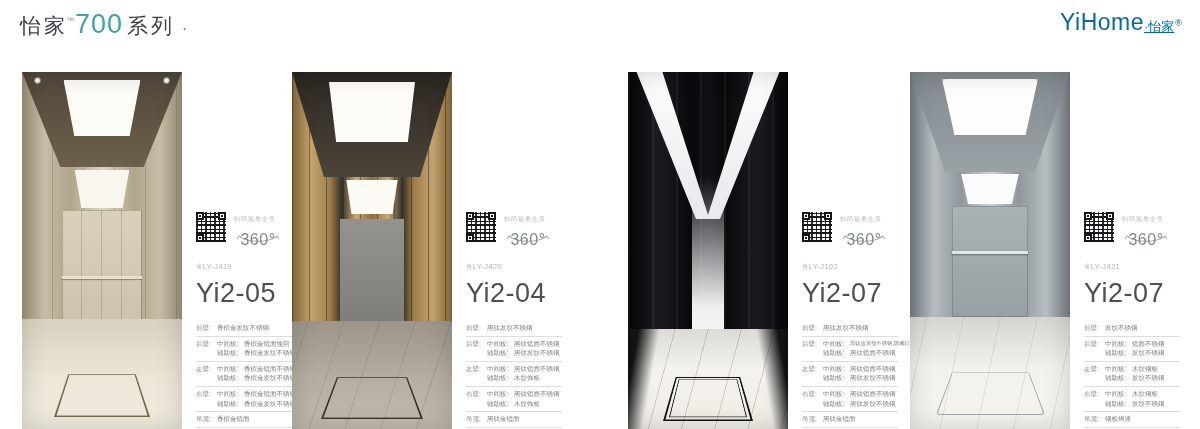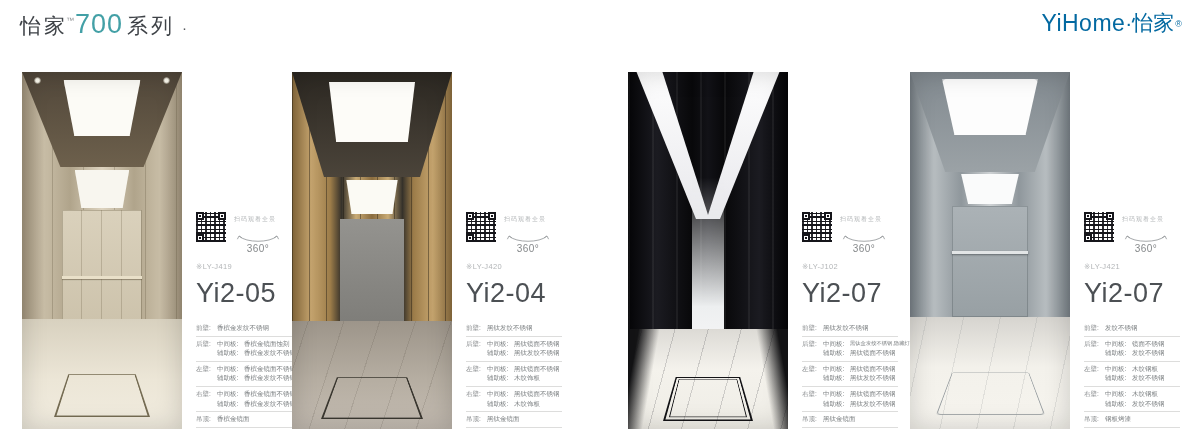--- a/index.html
+++ b/index.html
@@ -10,21 +10,21 @@
   .hdr{position:absolute;top:0;left:0;right:0;height:62px;display:flex;justify-content:space-between;
        align-items:flex-start;padding:9px 18px 0 20px;box-sizing:border-box;}
   .title{display:flex;align-items:baseline;white-space:nowrap;}
   .t-cn{font-size:21px;color:#3e4247;letter-spacing:3px;}
   .t-tm{font-size:8px;color:#8f9295;position:relative;top:-10px;margin:0 1px 0 -2px;}
   .t-num{font-size:27px;color:#43a0a6;letter-spacing:1px;margin-right:4px;}
   .t-dot{font-size:15px;color:#55585c;margin:0 7px;}
   .t-sub{font-size:16px;color:#55585c;letter-spacing:2.5px;}
   .logo{display:flex;align-items:flex-end;color:#0369a1;white-space:nowrap;}
   .logo-en{font-size:23px;letter-spacing:.5px;}
-  .logo-cn{font-size:21px;}
+  .logo-cn{font-size:13px;text-decoration:underline;}
   .logo-reg{font-size:9px;position:relative;top:-8px;margin-left:1px;}
 
   
   .row{position:absolute;top:72px;left:22px;display:flex;}
   .group{display:flex;}
   .group:nth-child(3){margin-left:66px;}
   .group:nth-child(4){margin-left:12px;}
 
   
   .ev{position:relative;width:160px;height:357px;overflow:hidden;flex:none;background:#ccc;}
@@ -119,21 +119,21 @@
       background-image:
         repeating-linear-gradient(0deg,#15151a 0 2px,transparent 2px 4px,#15151a 4px 5px,transparent 5px 8px),
         repeating-linear-gradient(90deg,rgba(21,21,26,.9) 0 2px,transparent 2px 5px,rgba(21,21,26,.9) 5px 6px,transparent 6px 9px);}
   .qf{position:absolute;width:8px;height:8px;border:2px solid #15151a;background:#fff;box-sizing:border-box;}
   .qf::after{content:'';position:absolute;inset:1px;background:#15151a;}
   .qf.a{top:0;left:0;} .qf.b{top:0;right:0;} .qf.c{bottom:0;left:0;}
   .scan{margin-left:8px;padding-top:3px;}
   .scan-label{font-size:6px;color:#b5b8ba;letter-spacing:1px;white-space:nowrap;}
   .b360{position:relative;width:48px;height:18px;margin-top:3px;}
   .b360 svg{position:absolute;left:0;top:0;}
-  .b360 span{position:absolute;left:50%;top:16px;transform:translateX(-50%);font-size:10px;color:#85888a;letter-spacing:.5px;}
+  .b360 span{position:absolute;left:50%;top:4px;transform:translateX(-50%);font-size:16px;color:#85888a;letter-spacing:.5px;}
   .code{margin-top:17px;font-size:7.5px;color:#b2b5b7;letter-spacing:.4px;white-space:nowrap;}
   .model{margin-top:7px;font-size:27px;color:#4c5054;letter-spacing:.5px;white-space:nowrap;}
   .specs{margin-top:12px;}
   .spec-group{border-bottom:1px solid #dddddc;padding:2px 0 3px;}
   .spec-row{display:flex;line-height:9.6px;font-size:6.5px;color:#7e8284;white-space:nowrap;}
   .sl{width:21px;flex:none;color:#8a8d8f;}
   .ss{width:27px;flex:none;}
   .sv{flex:none;}
   .sv.small{font-size:5.3px;}
 </style>

